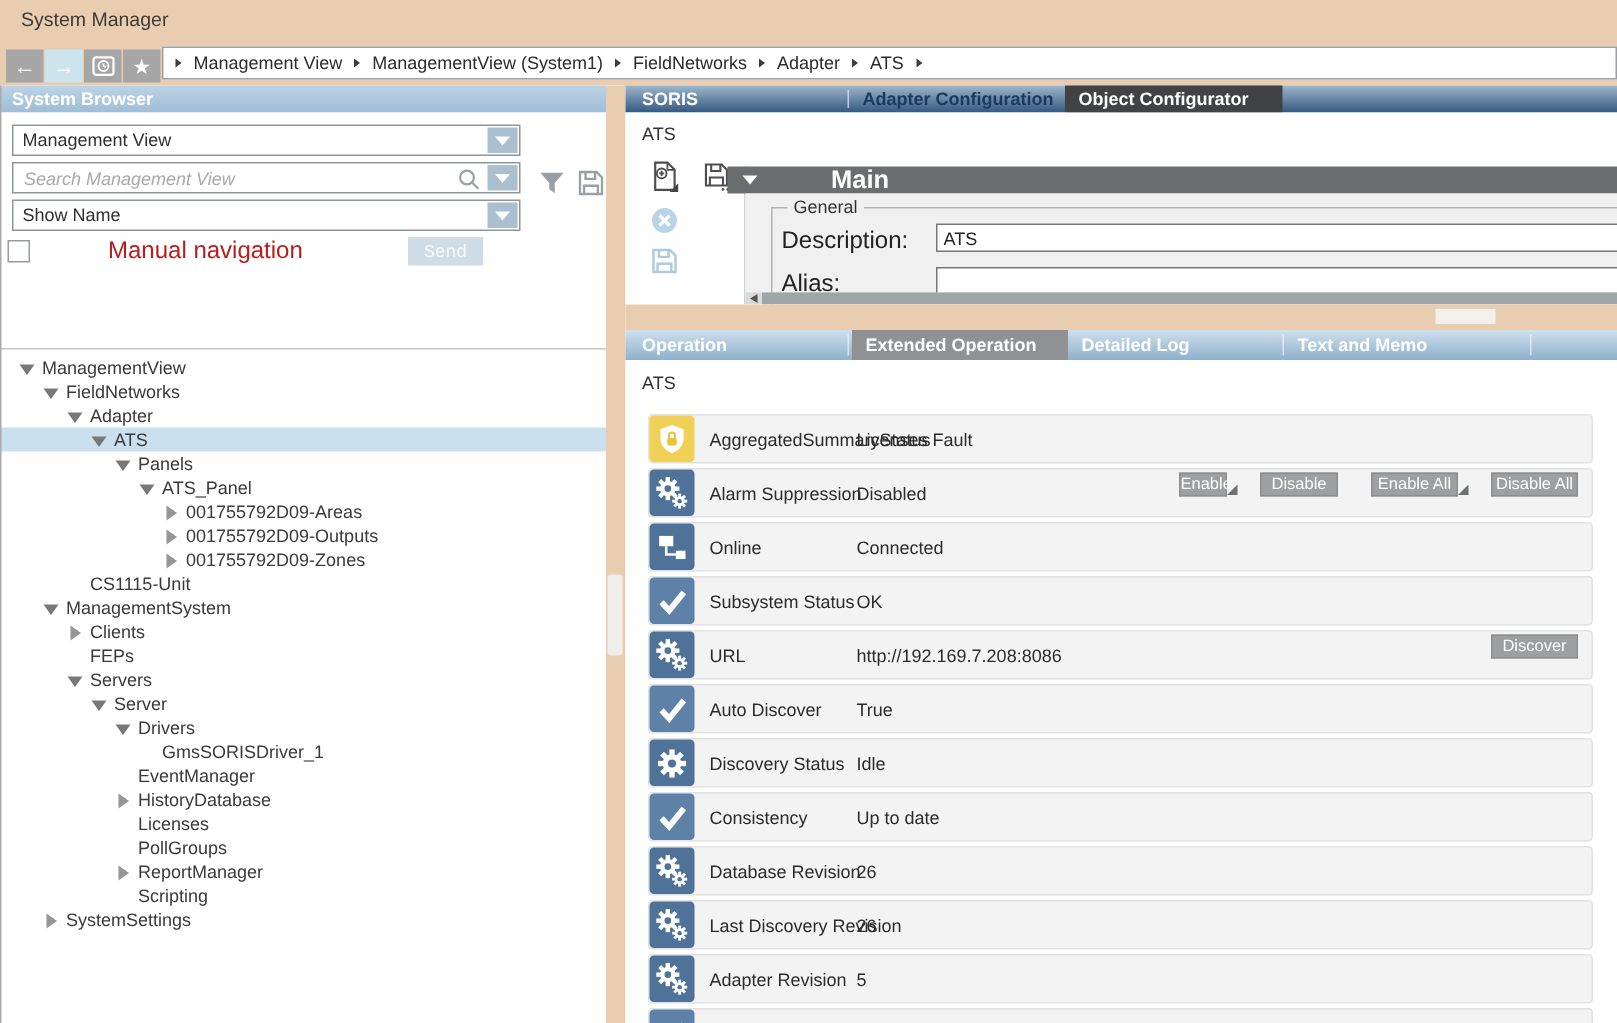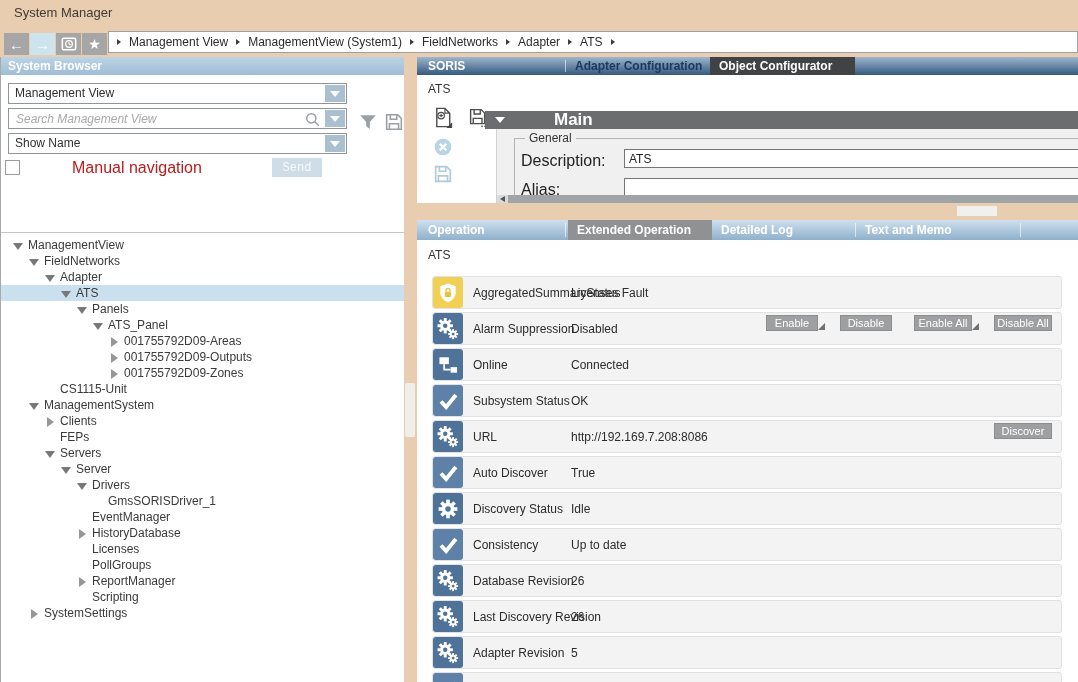--- a/index.html
+++ b/index.html
@@ -416,21 +416,21 @@
                 </g>
                 <circle r="2.6" fill="#4f7298"></circle>
               </g>
             </svg>
           </div>
           <span class="plabel">Alarm Suppression</span>
           <span class="pvalue">Disabled</span>
           <button class="pbtn" style="width: 58px; right: 9px;">Disable All</button>
           <button class="pbtn dd" style="width: 58px; right: 89px;">Enable All</button>
           <button class="pbtn" style="width: 52px; right: 169px;">Disable</button>
-          <button class="pbtn dd" style="width: 52px; right: 243px;">Enable</button>
+          <button class="pbtn dd" style="width: 32px; right: 243px;">Enable</button>
         </div>
         <div class="prow">
           <div class="picon ic-blue">
             <svg viewBox="0 0 28 28" width="24" height="24">
               <rect x="4" y="5" width="11" height="8" fill="#fff"></rect>
               <path d="M9.5 13 V19.5 H17" fill="none" stroke="#fff" stroke-width="2"></path>
               <rect x="17" y="16.5" width="7.5" height="6.5" fill="#fff"></rect>
             </svg>
           </div>
           <span class="plabel">Online</span>

